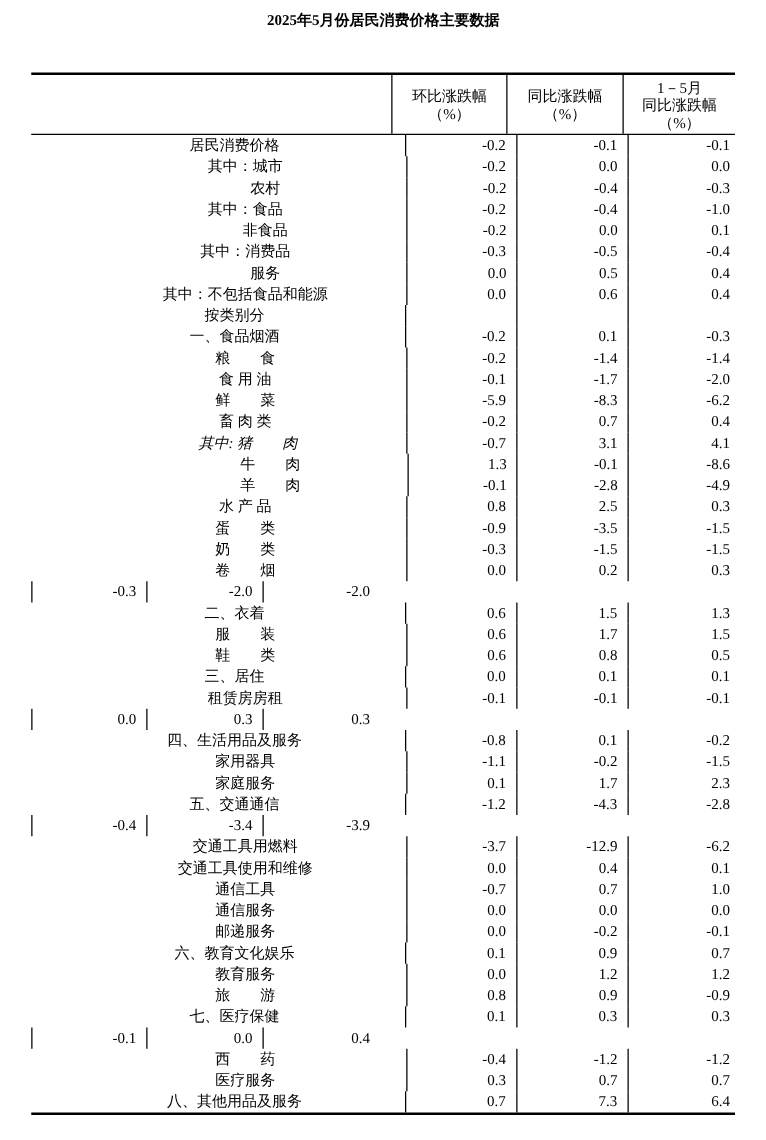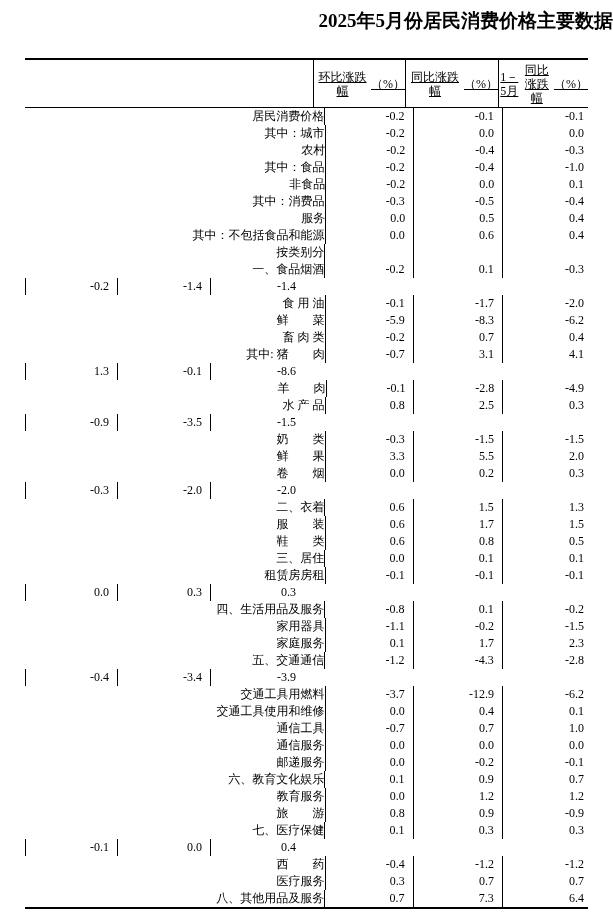--- a/index.html
+++ b/index.html
@@ -10,75 +10,73 @@
   body {
     position: relative;
     width: 613px;
     height: 912px;
     font-family: "Liberation Serif", "DejaVu Serif", serif;
     color: #000000;
     overflow: hidden;
   }
   .page-title {
     margin: 8px 0 0 0;
-    font-size: 19px;
+    font-size: 12px;
     font-weight: bold;
-    text-align: right;
+    text-align: center;
     letter-spacing: 0px;
     color: #000000;
   }
   .cpi-table {
     position: absolute;
     left: 25px;
     top: 58px;
     width: 563px;
     border-top: 2px solid #000000;
     border-bottom: 2px solid #000000;
     background: #ffffff;
   }
   .thead {
     display: flex;
     height: 47px;
     border-bottom: 1px solid #000000;
   }
   .hcell {
     box-sizing: border-box;
     display: flex;
-    flex-direction: row;
+    flex-direction: column;
     justify-content: center;
     align-items: center;
     font-size: 12px;
     line-height: 14px;
-    text-align: center;
-    text-decoration: underline;
   }
   .hcell.hc0 { width: 288px; }
   .hcell.hc1 { width: 92px;  border-left: 1px solid #000000; }
   .hcell.hc2 { width: 93px;  border-left: 1px solid #000000; }
   .hcell.hc3 { width: 90px;  border-left: 1px solid #000000; }
   .trow {
     display: flex;
     height: 17px;
   }
   .cell {
     box-sizing: border-box;
     font-size: 12px;
     line-height: 17px;
     white-space: pre;
     overflow: hidden;
   }
-  .cell.label { width: 288px; text-align: right; margin-left: 24px; }
+  .cell.label { width: 288px; text-align: center; margin-left: 24px; }
   .cell.value { text-align: right; }
   .cell.v0 { width: 92px; padding-right: 8px; border-left: 1px solid #000000; }
   .cell.v1 { width: 93px; padding-right: 8px; border-left: 1px solid #000000; }
   .cell.v2 { width: 90px; padding-right: 4px; border-left: 1px solid #000000; }
   .ind-0 { padding-left: 2px; }
   .ind-1 { padding-left: 19px; }
   .ind-2 { padding-left: 50px; }
-  .ind-3 { padding-left: 23px; }
+  .ind-3 { padding-left: 23px; font-style: italic; }
   .ind-4 { padding-left: 58px; }
 </style>
 </head>
 <body>
 
 <h1 class="page-title">2025年5月份居民消费价格主要数据</h1>
 
 <div class="cpi-table">
   <div class="thead" id="thead">
       <div class="hcell hc0"></div>
@@ -151,20 +149,21 @@
         <div class="cell value v1"></div>
         <div class="cell value v2"></div>
       </div>
       <div class="trow">
         <div class="cell label ind-0">一、食品烟酒</div>
         <div class="cell value v0">-0.2</div>
         <div class="cell value v1">0.1</div>
         <div class="cell value v2">-0.3</div>
       </div>
       <div class="trow">
+        <div class="cell label ind-1">粮　　食</div>
         <div class="cell value v0">-0.2</div>
         <div class="cell value v1">-1.4</div>
         <div class="cell value v2">-1.4</div>
       </div>
       <div class="trow">
         <div class="cell label ind-1">食 用 油</div>
         <div class="cell value v0">-0.1</div>
         <div class="cell value v1">-1.7</div>
         <div class="cell value v2">-2.0</div>
       </div>
@@ -180,54 +179,50 @@
         <div class="cell value v1">0.7</div>
         <div class="cell value v2">0.4</div>
       </div>
       <div class="trow">
         <div class="cell label ind-3">其中: 猪　　肉</div>
         <div class="cell value v0">-0.7</div>
         <div class="cell value v1">3.1</div>
         <div class="cell value v2">4.1</div>
       </div>
       <div class="trow">
+        <div class="cell label ind-4">牛　　肉</div>
         <div class="cell value v0">1.3</div>
         <div class="cell value v1">-0.1</div>
         <div class="cell value v2">-8.6</div>
       </div>
       <div class="trow">
         <div class="cell label ind-4">羊　　肉</div>
         <div class="cell value v0">-0.1</div>
         <div class="cell value v1">-2.8</div>
         <div class="cell value v2">-4.9</div>
       </div>
       <div class="trow">
         <div class="cell label ind-1">水 产 品</div>
         <div class="cell value v0">0.8</div>
         <div class="cell value v1">2.5</div>
         <div class="cell value v2">0.3</div>
       </div>
       <div class="trow">
+        <div class="cell label ind-1">蛋　　类</div>
         <div class="cell value v0">-0.9</div>
         <div class="cell value v1">-3.5</div>
         <div class="cell value v2">-1.5</div>
       </div>
       <div class="trow">
         <div class="cell label ind-1">奶　　类</div>
         <div class="cell value v0">-0.3</div>
         <div class="cell value v1">-1.5</div>
         <div class="cell value v2">-1.5</div>
       </div>
       <div class="trow">
-        <div class="cell label ind-1">鲜　　果</div>
-        <div class="cell value v0">3.3</div>
-        <div class="cell value v1">5.5</div>
-        <div class="cell value v2">2.0</div>
-      </div>
-      <div class="trow">
         <div class="cell label ind-1">卷　　烟</div>
         <div class="cell value v0">0.0</div>
         <div class="cell value v1">0.2</div>
         <div class="cell value v2">0.3</div>
       </div>
       <div class="trow">
         <div class="cell value v0">-0.3</div>
         <div class="cell value v1">-2.0</div>
         <div class="cell value v2">-2.0</div>
       </div>

